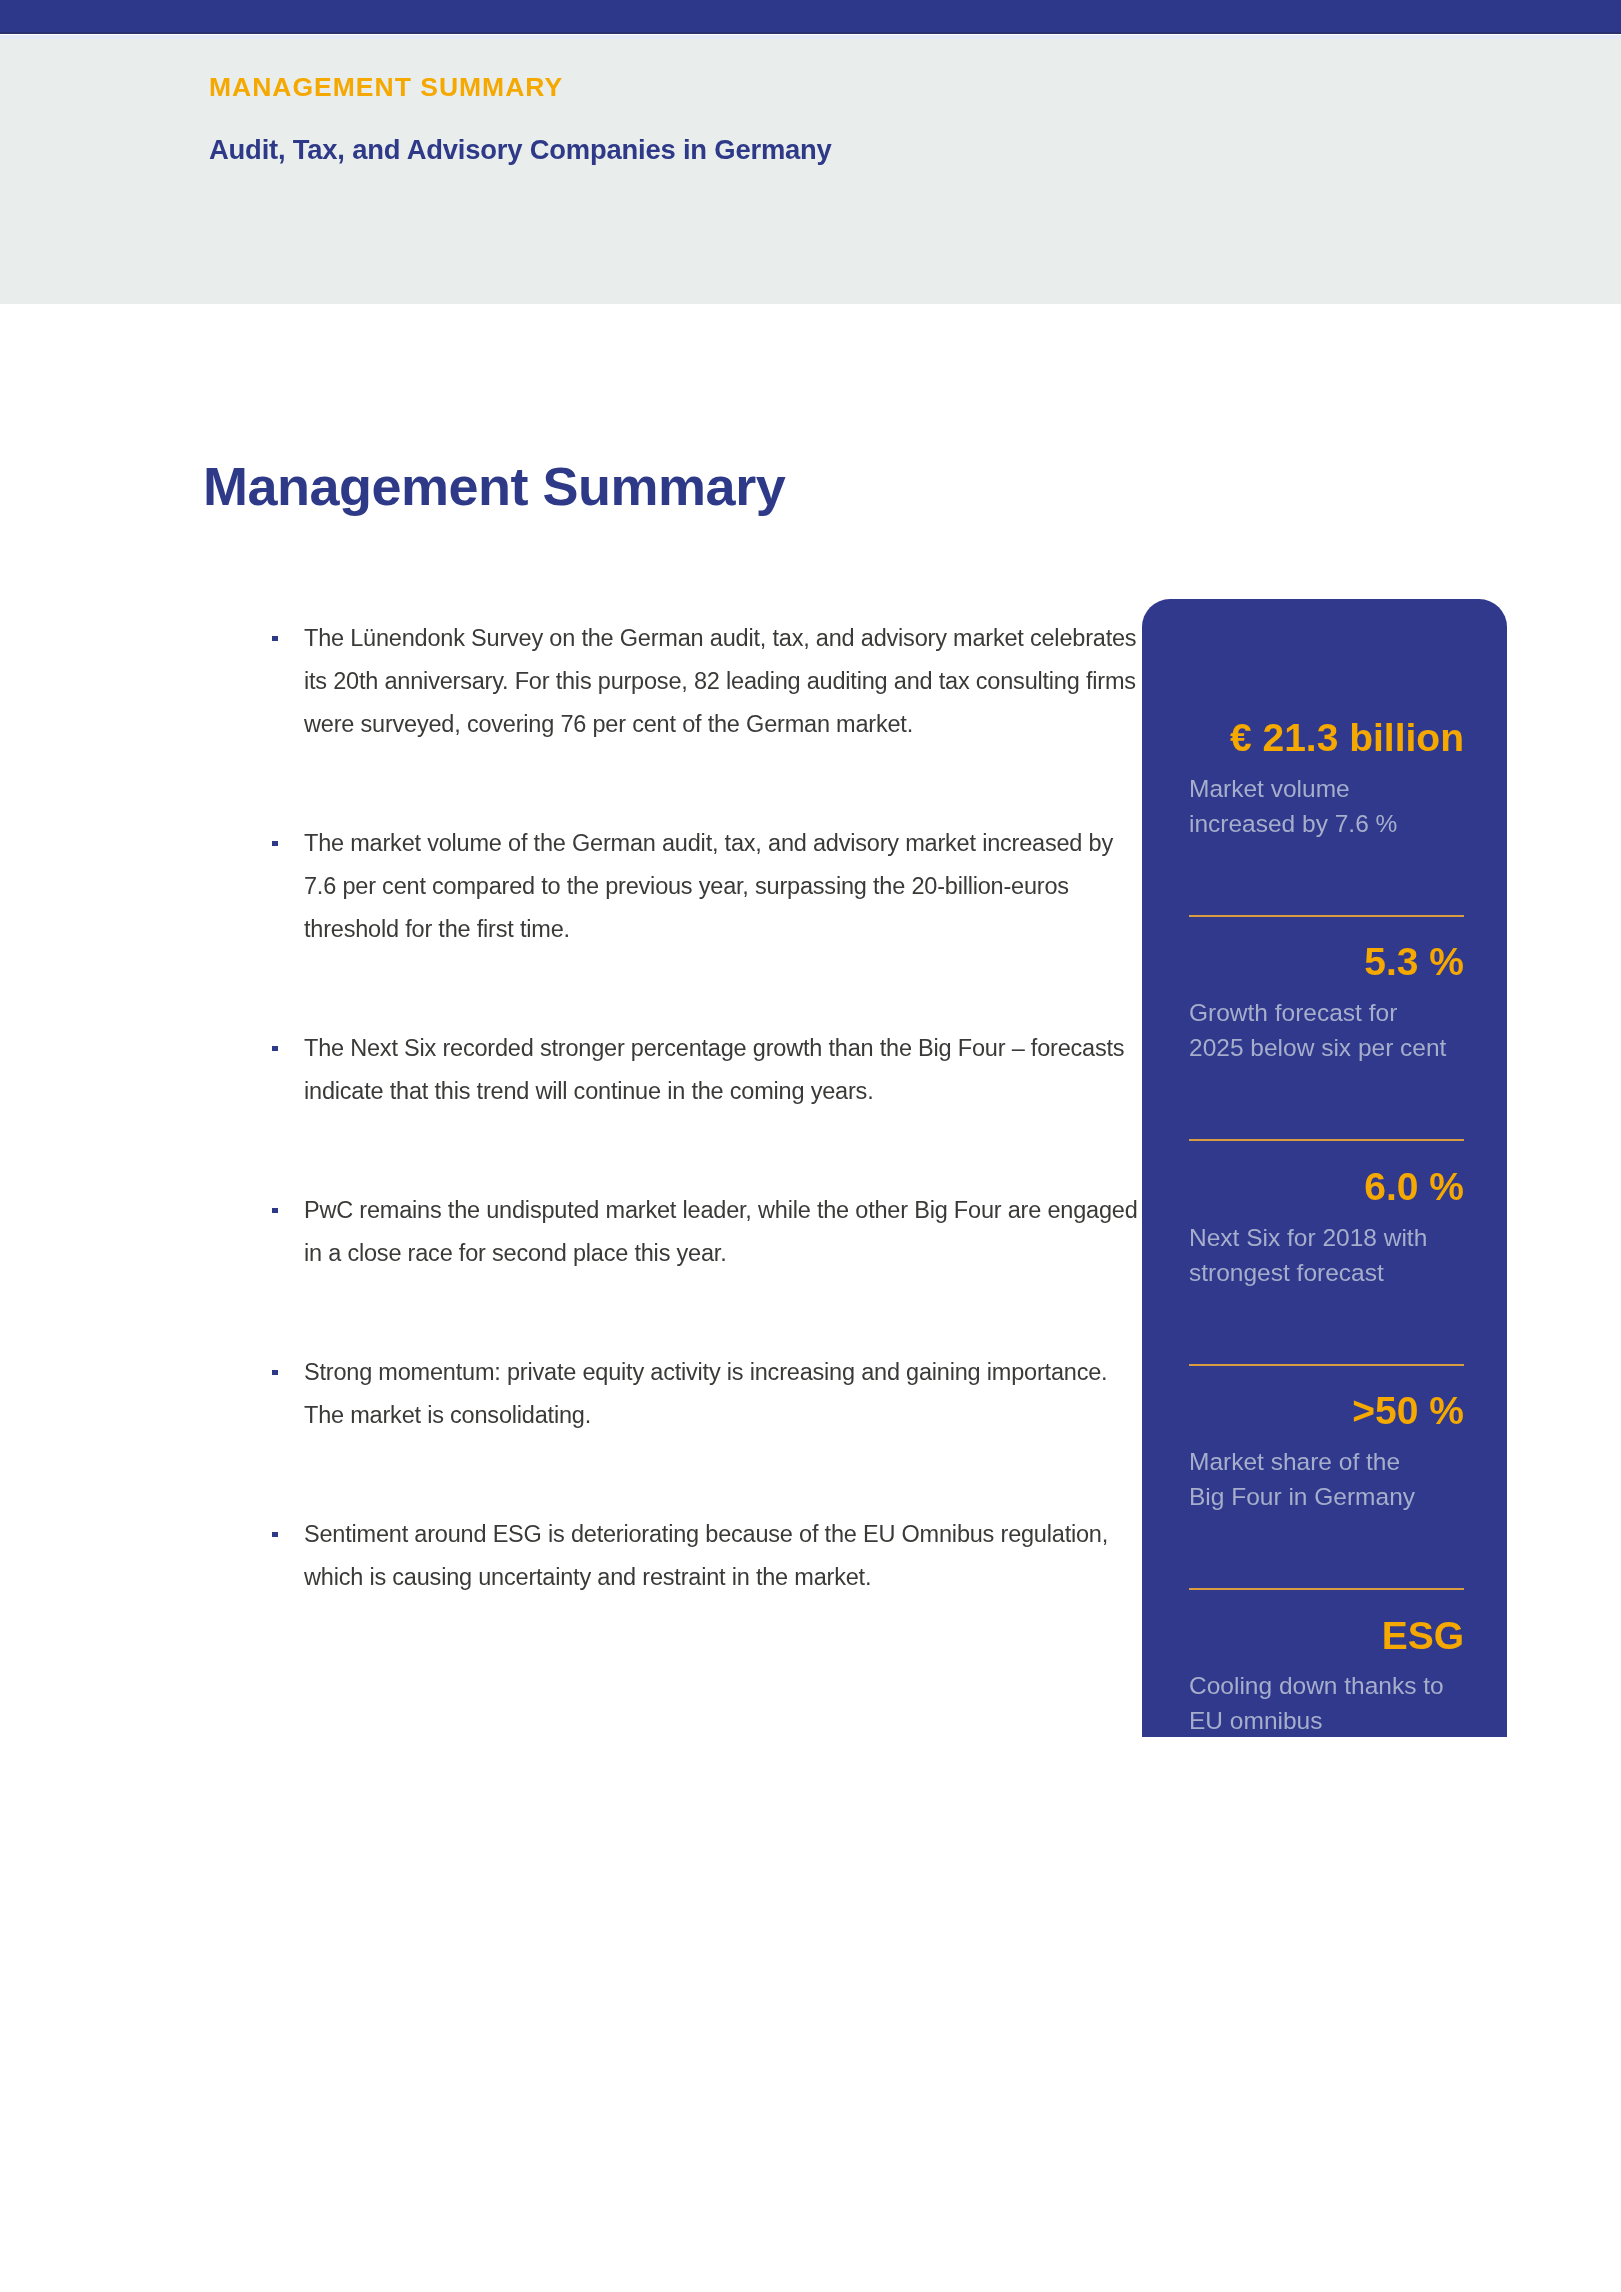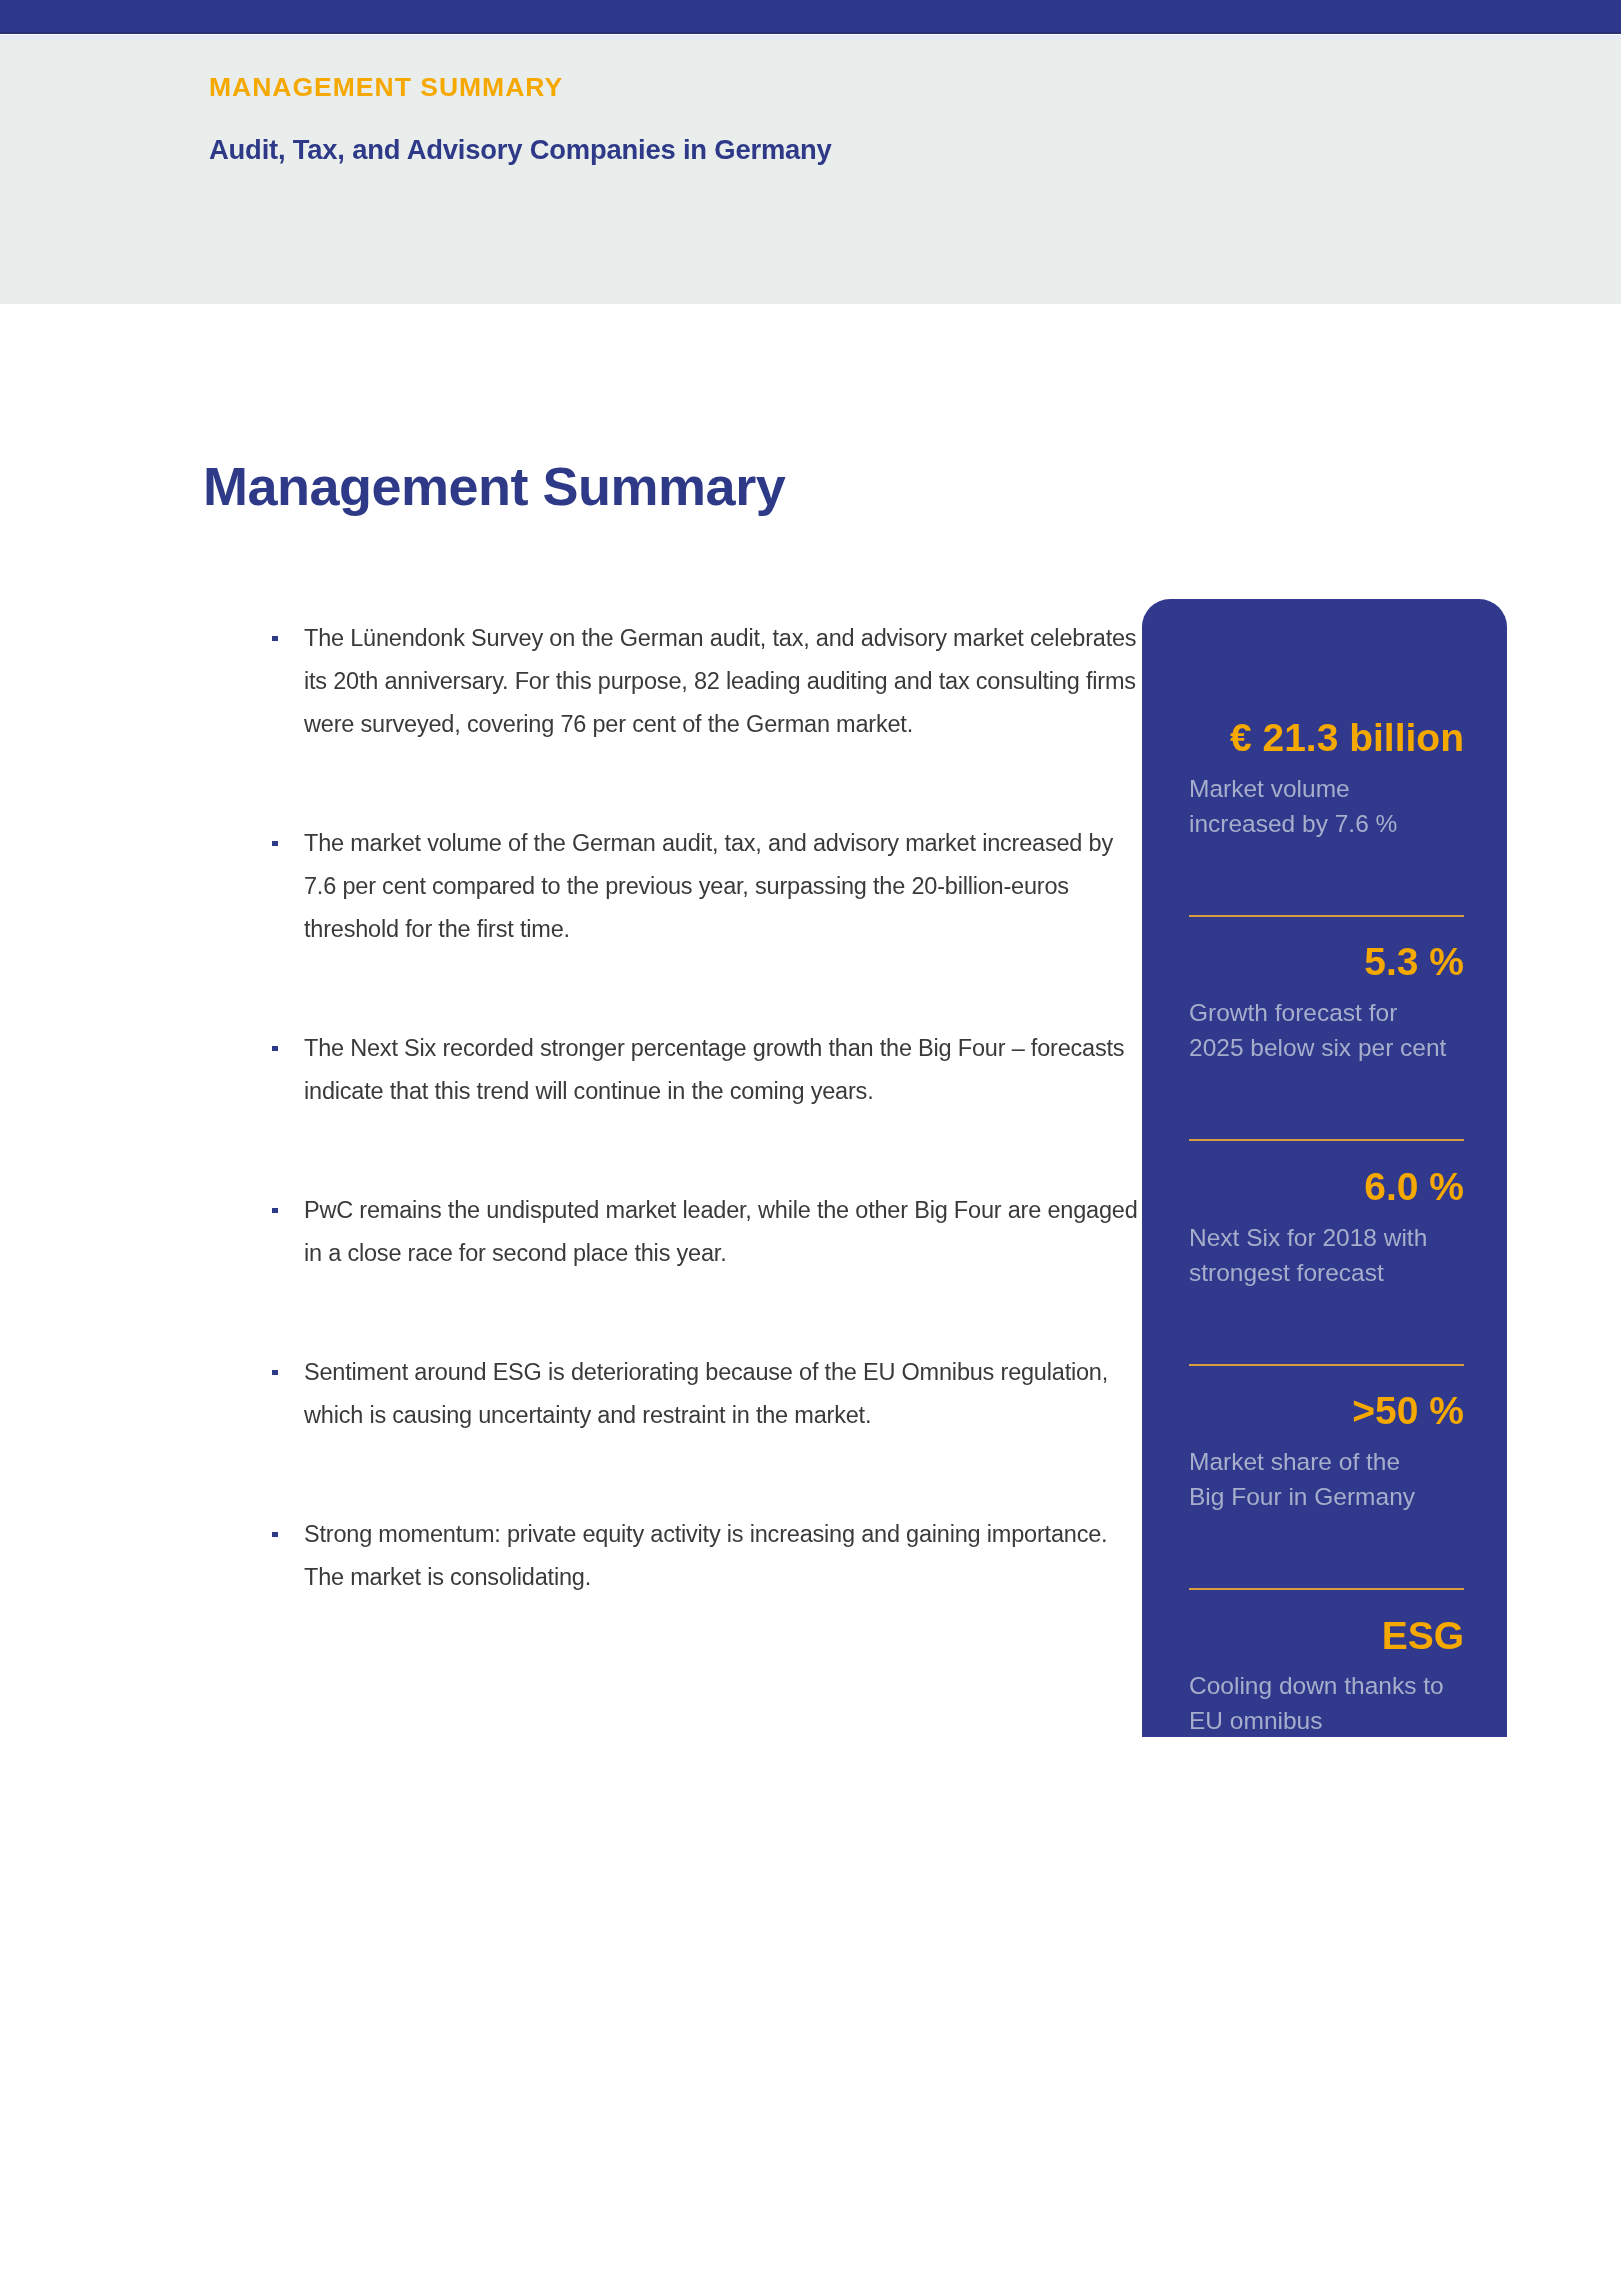--- a/index.html
+++ b/index.html
@@ -129,25 +129,25 @@
     <li class="bullet-item">
       <span class="bullet-square"></span>
       <span>The Next Six recorded stronger percentage growth than the Big Four – forecasts indicate that this trend will continue in the coming years.</span>
     </li>
     <li class="bullet-item">
       <span class="bullet-square"></span>
       <span>PwC remains the undisputed market leader, while the other Big Four are engaged in a close race for second place this year.</span>
     </li>
     <li class="bullet-item">
       <span class="bullet-square"></span>
-      <span>Sentiment around ESG is deteriorating because of the EU Omnibus regulation, which is causing uncertainty and restraint in the market.</span>
+      <span>Strong momentum: private equity activity is increasing and gaining importance. The market is consolidating.</span>
     </li>
     <li class="bullet-item">
       <span class="bullet-square"></span>
-      <span>Strong momentum: private equity activity is increasing and gaining importance. The market is consolidating.</span>
+      <span>Sentiment around ESG is deteriorating because of the EU Omnibus regulation, which is causing uncertainty and restraint in the market.</span>
     </li>
   </ul>
 
   <aside class="stat-panel">
     <h3 class="stat-value">€ 21.3 billion</h3>
     <p class="stat-caption">
       <span>Market volume</span><br>
       <span>increased by 7.6 %</span>
     </p>
 

